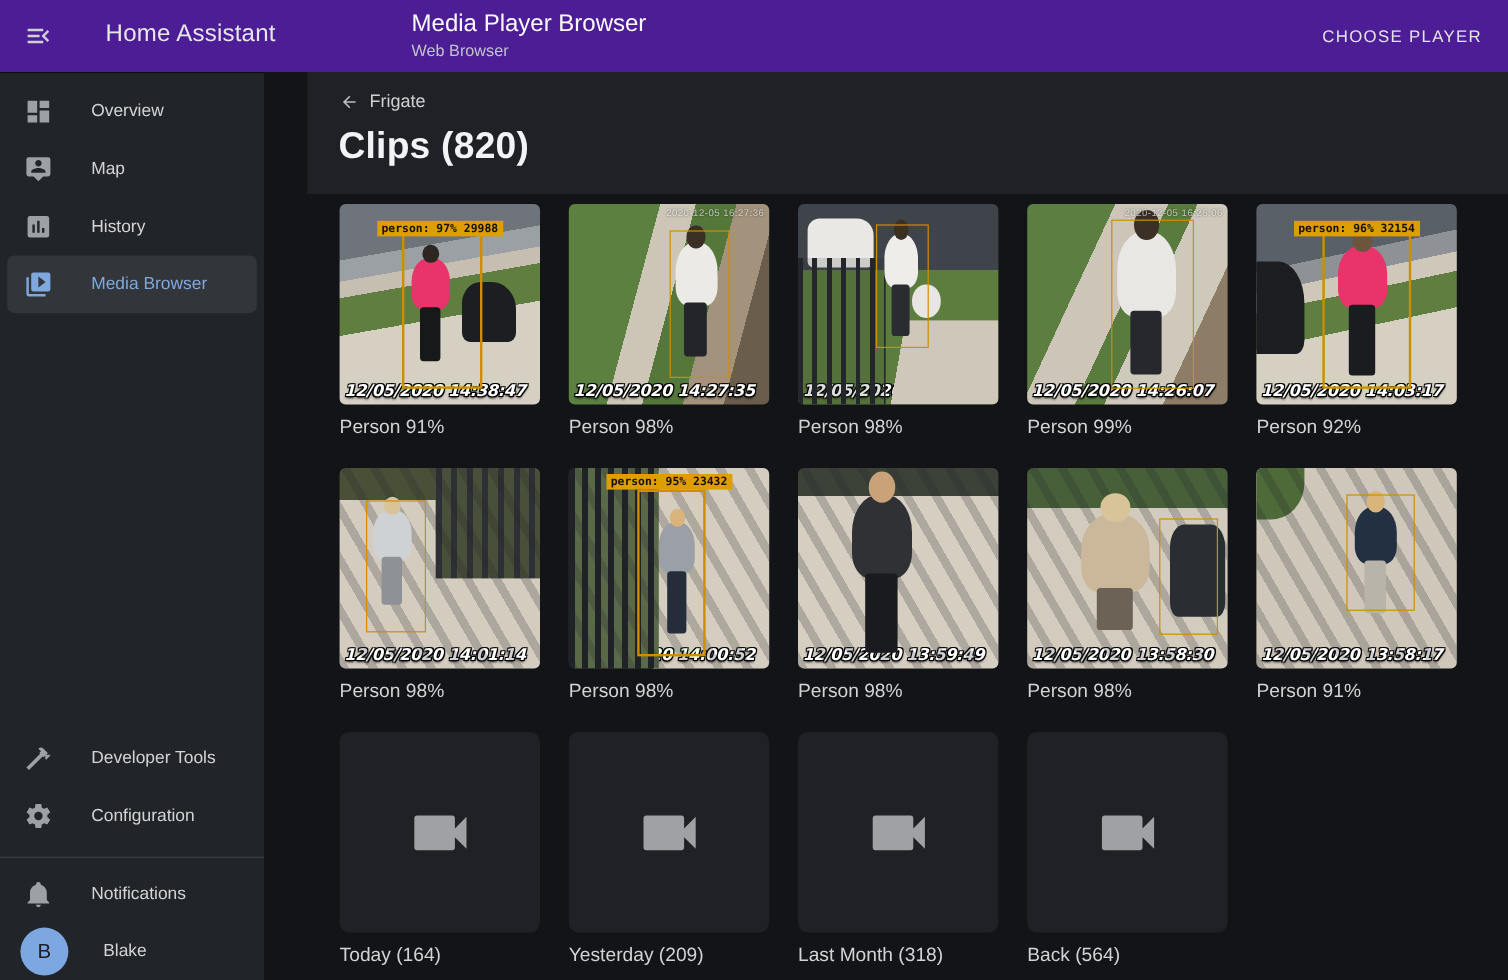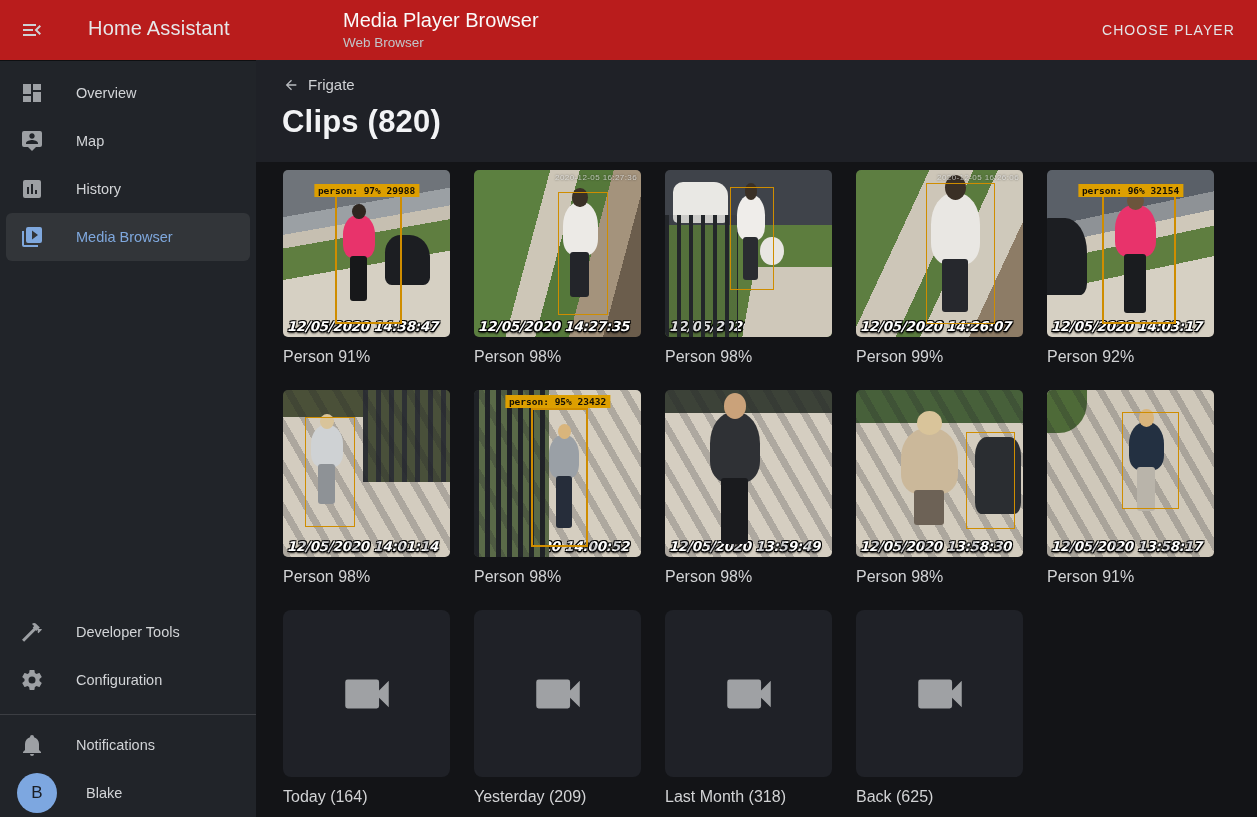--- a/index.html
+++ b/index.html
@@ -2,35 +2,35 @@
 <html><head>
 <meta charset="utf-8">
 <style>
   * { margin:0; padding:0; box-sizing:border-box; }
   html,body { width:1257px; height:817px; overflow:hidden; background:#131417;
               font-family:"Liberation Sans", sans-serif; }
   .app { position:relative; width:1257px; height:817px; }
 
   
   .topbar { position:absolute; left:0; top:0; width:1257px; height:60px;
-            background:#b91c1c; z-index:5; }
+            background:#4c1d95; z-index:5; }
   .menu-btn { position:absolute; left:20px; top:18px; width:24px; height:24px;
               color:#cfd1d4; cursor:pointer; }
   .app-title { position:absolute; left:88px; top:17px; font-size:20px;
                color:#e6e7e9; letter-spacing:.2px; }
   .page-head { position:absolute; left:343px; top:9px; }
   .page-head .t { font-size:20px; font-weight:500; color:#fafafa; }
   .page-head .s { font-size:13.5px; color:#c2c5c9; margin-top:3px; }
   .choose-player { position:absolute; right:16px; top:18px; font-size:14px;
                    font-weight:500; letter-spacing:1.1px; color:#e3e4e6;
                    background:none; border:none; cursor:pointer; padding:4px 6px;
                    font-family:"Liberation Sans", sans-serif; }
 
   
-  .sidebar { position:absolute; left:0; top:60px; width:256px; height:757px;
+  .sidebar { position:absolute; left:0; top:60px; width:220px; height:757px;
              background:#212429; border-top:1px solid rgba(0,0,0,.55);
              display:flex; flex-direction:column; }
   .nav { padding-top:8px; }
   .nav-item { display:flex; align-items:center; height:48px; margin:0 6px;
               border-radius:6px; cursor:pointer; color:#d2d4d7; }
   .nav-item .ic { width:24px; height:24px; margin-left:14px; color:#9da0a4; flex:none; }
   .nav-item .lbl { margin-left:32px; font-size:14.5px; font-weight:500; }
   .nav-item.selected { background:rgba(255,255,255,.08); }
   .nav-item.selected .ic, .nav-item.selected .lbl { color:#7fa8de; }
   .spacer { flex:1; }
@@ -425,18 +425,18 @@
       </div>
 
       <div class="card">
         <div class="folder">
           <span class="vicon">
             <svg viewBox="0 0 24 24" fill="currentColor">
                 <path d="M17,10.5V7A1,1 0 0,0 16,6H4A1,1 0 0,0 3,7V17A1,1 0 0,0 4,18H16A1,1 0 0,0 17,17V13.5L21,17.5V6.5L17,10.5Z"></path>
               </svg>
           </span>
         </div>
-        <div class="caption">Back (625)</div>
+        <div class="caption">Back (564)</div>
       </div>
 
     </div>
   </div>
 </div>
 
 </body></html>

